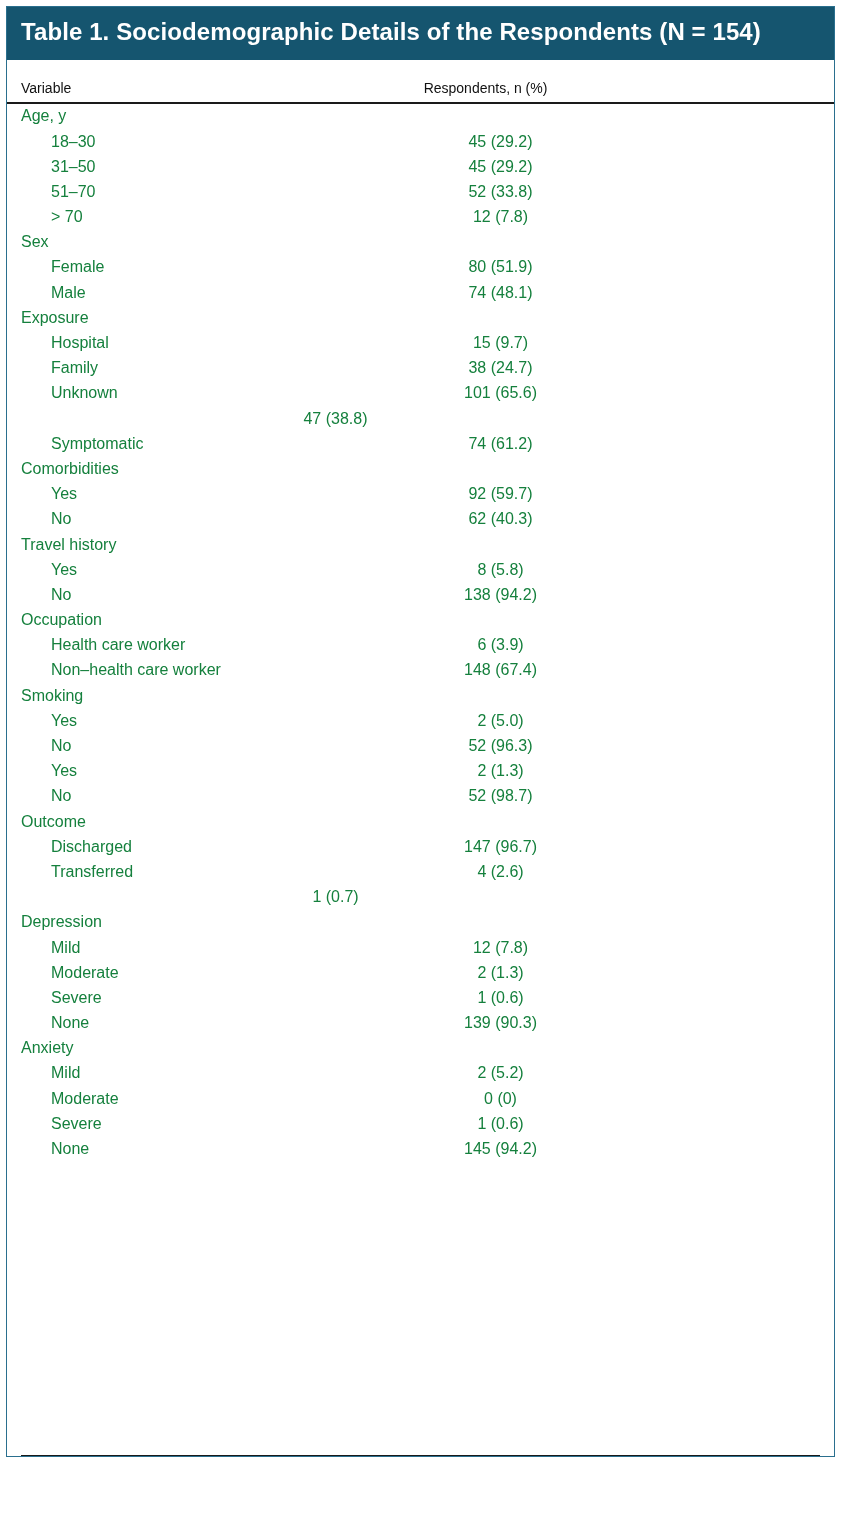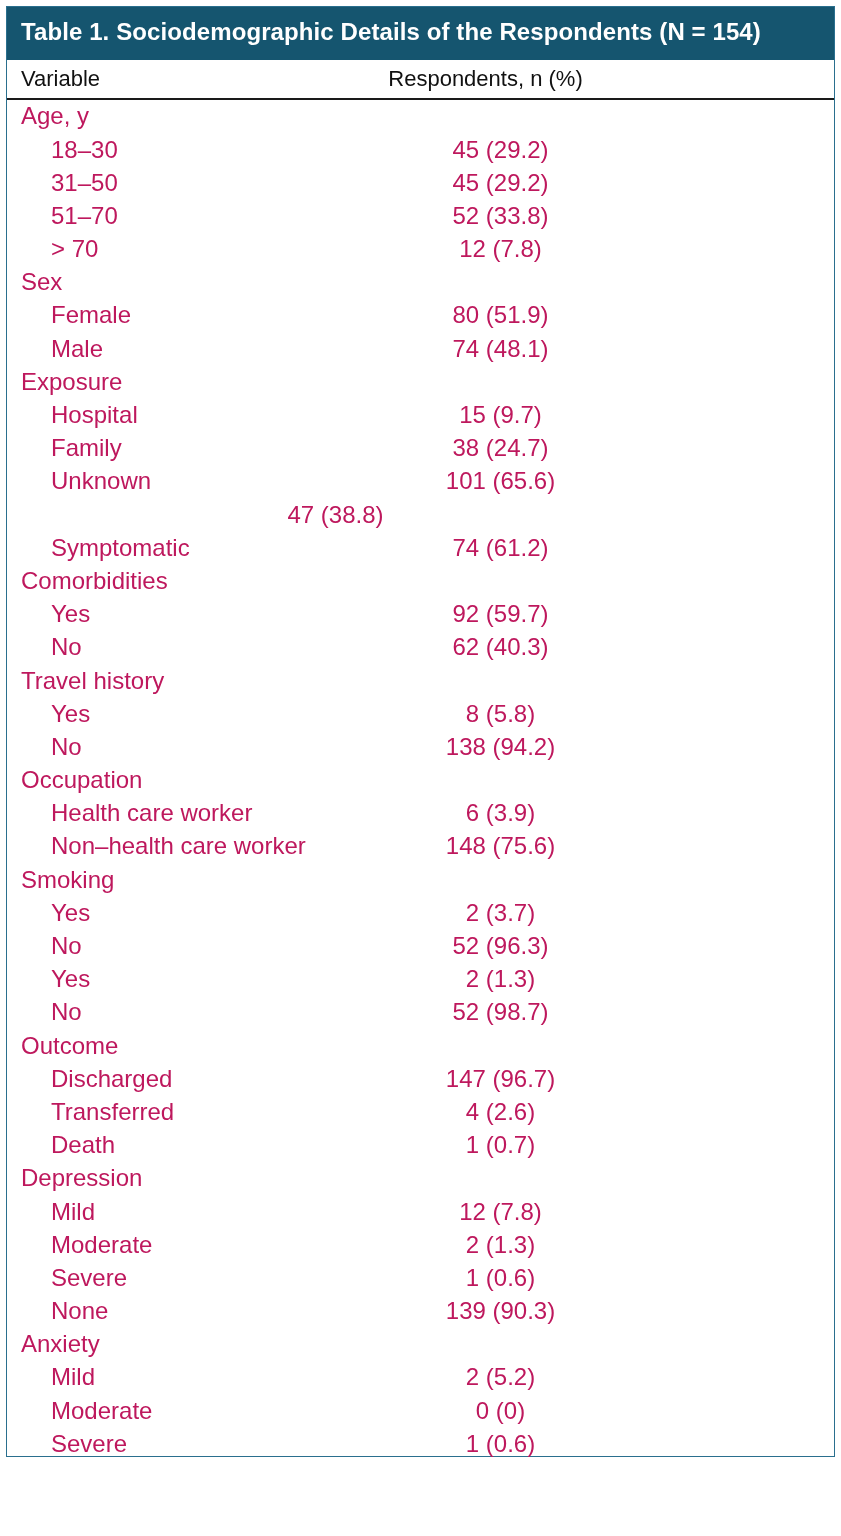--- a/index.html
+++ b/index.html
@@ -33,37 +33,37 @@
     color: #ffffff;
     font-size: 24px;
     font-weight: bold;
     line-height: 1.28;
     padding: 10px 14px 12px 14px;
     letter-spacing: 0.1px;
   }
   .col-head {
     display: flex;
     border-bottom: 2px solid #1a1a1a;
-    padding: 6px 14px 6px 14px;
-    font-size: 22px;
+    padding: 20px 14px 6px 14px;
+    font-size: 14px;
     color: #111111;
   }
   .col-head .c1 { flex: 0 0 300px; text-align: left; }
   .col-head .c2 { flex: 1 1 auto; text-align: center; padding-right: 170px; }
   .rows {
     flex: 1 1 auto;
     padding: 0 14px 0 14px;
     display: flex;
     flex-direction: column;
   }
   .row {
     display: flex;
     align-items: flex-start;
-    font-size: 24px;
-    color: #be185d;
+    font-size: 16px;
+    color: #15803d;
     line-height: 1.0;
     padding: 4.6px 0 4.6px 0;
   }
   .row .label {
     flex: 0 0 300px;
     text-align: left;
   }
   .row.sub .label {
     padding-left: 30px;
   }
@@ -175,29 +175,29 @@
         <div class="row group">
           <div class="label">Occupation</div>
           <div class="value"></div>
         </div>
         <div class="row sub">
           <div class="label">Health care worker</div>
           <div class="value">6 (3.9)</div>
         </div>
         <div class="row sub">
           <div class="label">Non–health care worker</div>
-          <div class="value">148 (75.6)</div>
+          <div class="value">148 (67.4)</div>
         </div>
         <div class="row group">
           <div class="label">Smoking</div>
           <div class="value"></div>
         </div>
         <div class="row sub">
           <div class="label">Yes</div>
-          <div class="value">2 (3.7)</div>
+          <div class="value">2 (5.0)</div>
         </div>
         <div class="row sub">
           <div class="label">No</div>
           <div class="value">52 (96.3)</div>
         </div>
         <div class="row sub">
           <div class="label">Yes</div>
           <div class="value">2 (1.3)</div>
         </div>
         <div class="row sub">
@@ -210,21 +210,20 @@
         </div>
         <div class="row sub">
           <div class="label">Discharged</div>
           <div class="value">147 (96.7)</div>
         </div>
         <div class="row sub">
           <div class="label">Transferred</div>
           <div class="value">4 (2.6)</div>
         </div>
         <div class="row sub">
-          <div class="label">Death</div>
           <div class="value">1 (0.7)</div>
         </div>
         <div class="row group">
           <div class="label">Depression</div>
           <div class="value"></div>
         </div>
         <div class="row sub">
           <div class="label">Mild</div>
           <div class="value">12 (7.8)</div>
         </div>

